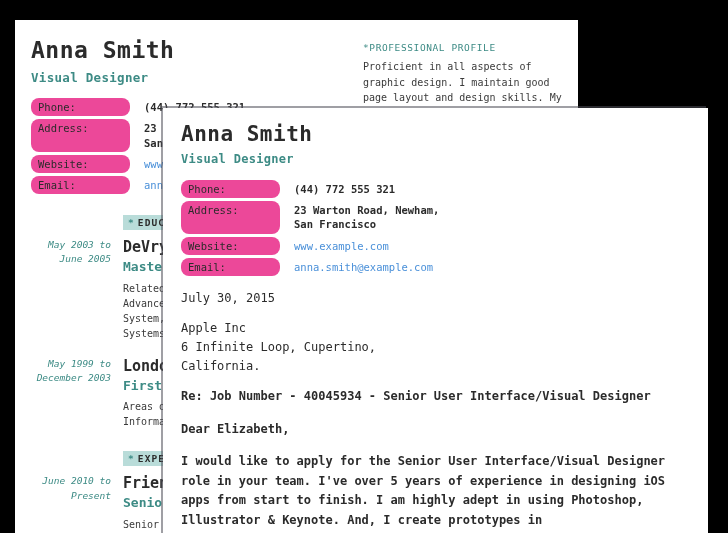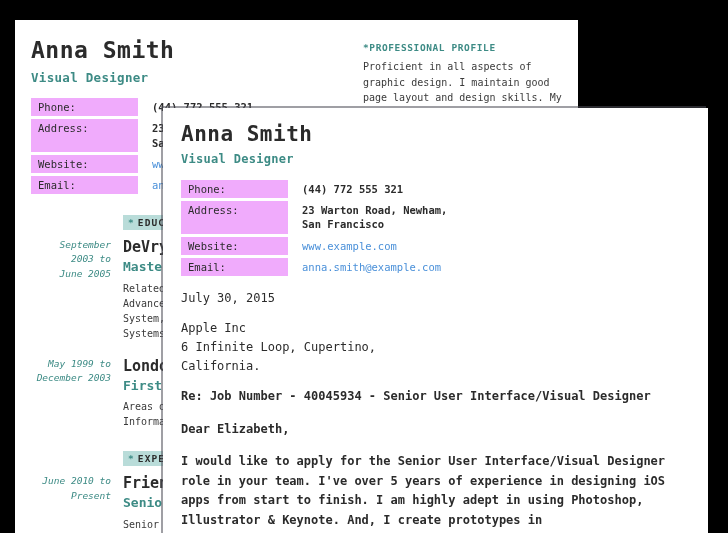--- a/index.html
+++ b/index.html
@@ -46,26 +46,27 @@
     letter-spacing: 0.3px;
     margin: 0 0 10px 0;
   }
 
   .contact-table {
     border-collapse: separate;
     border-spacing: 0 3px;
     font-size: 10.5px;
   }
   .contact-table td.lbl {
-    background: #f0abfc;
-    color: #2b2b2b;
-    padding: 2px 8px 2px 7px;
+    background: #ec4899;
+    color: #2b2b2b;
+    padding: 2px 0 2px 7px;
     width: 92px;
     vertical-align: top;
     line-height: 1.35;
+    border-radius: 8px;
   }
   .contact-table td.val {
     padding: 2px 0 2px 14px;
     color: #2b2b2b;
     font-weight: bold;
     vertical-align: top;
     line-height: 1.35;
     white-space: pre-line;
   }
   .contact-table td.val.link {
@@ -136,21 +137,21 @@
   }
   #resume-doc .res-top-left { flex: 0 0 318px; }
   #resume-doc .res-top-right {
     flex: 1 1 auto;
     padding-left: 14px;
     padding-top: 4px;
     min-width: 0;
   }
   .profile-head {
     font-size: 9.5px;
-    font-weight: bold;
+    font-weight: normal;
     color: #3d8b85;
     letter-spacing: 0.6px;
     margin-bottom: 6px;
   }
   .profile-text {
     font-size: 10px;
     color: #3a3a3a;
     line-height: 1.55;
   }
 
@@ -243,21 +244,21 @@
     <div class="res-left-col"></div>
     <div class="res-right-col">
       <div class="sec-head">
         <span class="bul">*</span><span>EDUCATION</span>
       </div>
     </div>
   </div>
 
   <div class="res-body" style="margin-top:0">
     <div class="res-left-col">
-      <div class="date-range">September 2003 to
+      <div class="date-range">May 2003 to
 June 2005</div>
     </div>
     <div class="res-right-col">
       <div class="entry">
         <div class="entry-org">DeVry University</div>
         <div class="entry-role">Master of Science</div>
         <div class="entry-desc">Related coursework:
 Advanced Computer
 System, Database
 Systems</div>

